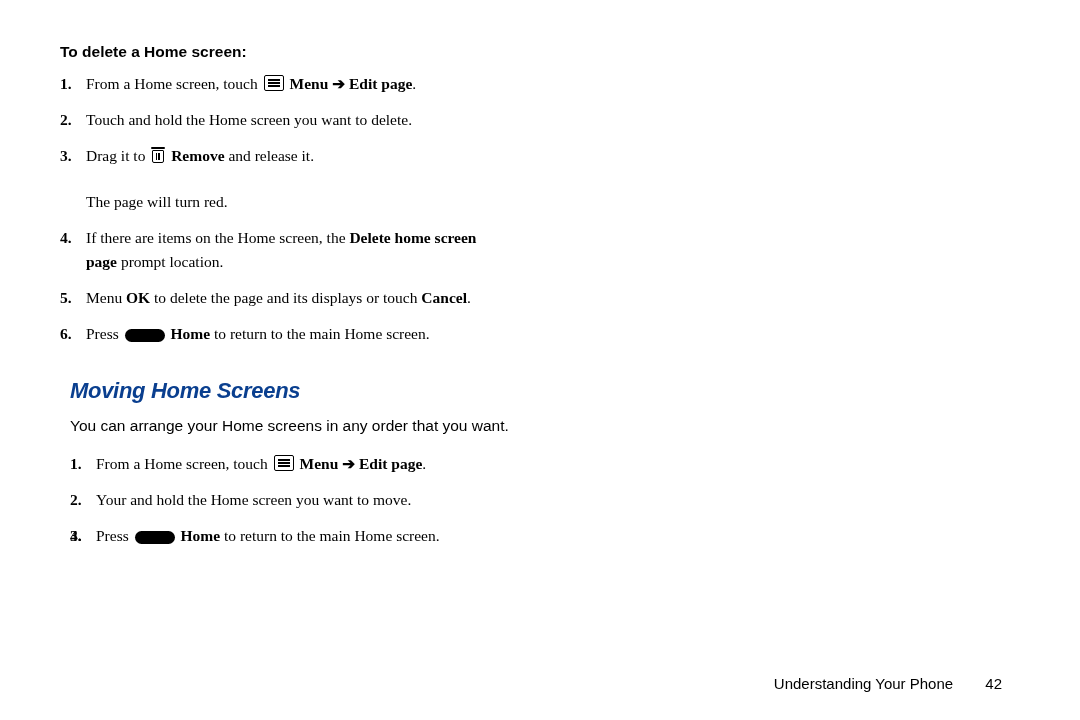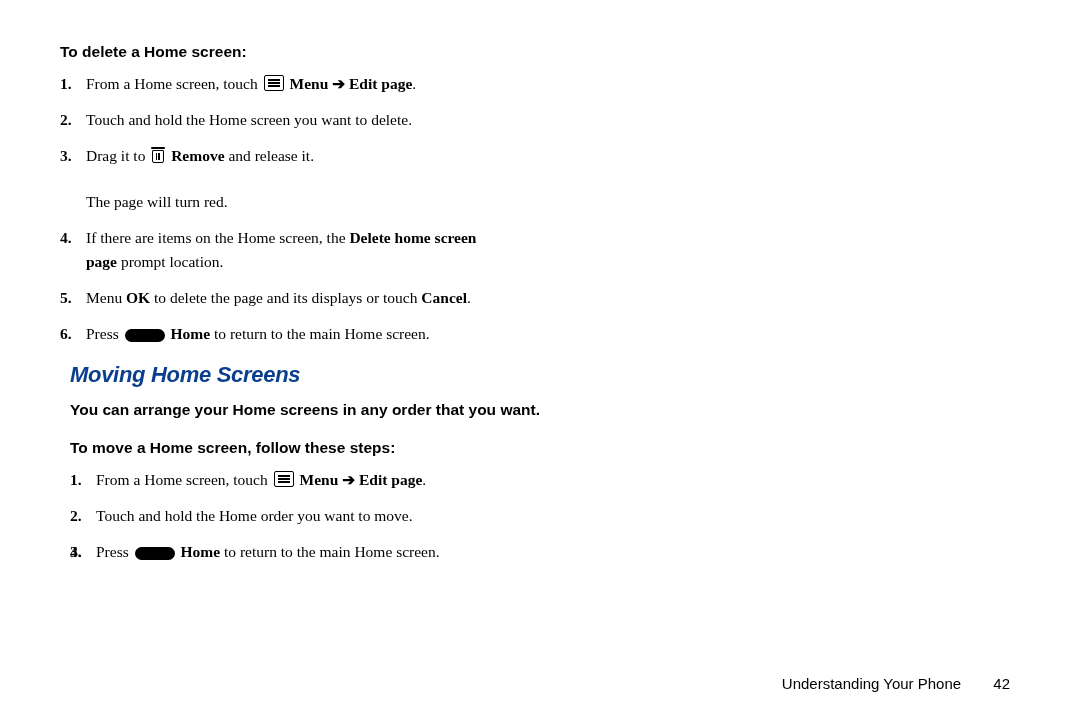--- a/index.html
+++ b/index.html
@@ -27,29 +27,28 @@
   }
   .col-left { padding-right: 30px; }
   .col-right { padding-left: 10px; }
 
   .section-heading {
     color: #0a3f8f;
     font-weight: 800;
     font-style: italic;
     font-size: 22px;
     letter-spacing: -0.3px;
-    margin: 0 0 6px 0;
+    margin: 16px 0 6px 0;
   }
   .subheading {
     font-weight: 700;
     margin: 0 0 8px 0;
   }
   .intro {
     margin: 0 0 14px 0;
-    font-weight: bold;
   }
   ol.steps {
     list-style: none;
     padding: 0;
     margin: 0;
     counter-reset: step;
   }
   ol.steps > li {
     counter-increment: step;
     position: relative;
@@ -111,21 +110,21 @@
   .home-btn-icon {
     width: 40px; height: 13px;
     background: #000;
     border-radius: 7px;
     vertical-align: -3px;
   }
 
   .footer {
     position: absolute;
     bottom: 28px;
-    right: 70px;
+    right: 78px;
     font-size: 15px;
   }
   .footer .pg { margin-left: 28px; }
 
   .continuation {
     margin-top: 22px;
   }
 </style>
 </head>
 <body>
@@ -164,31 +163,30 @@
         <span>Press </span><span class="icon home-btn-icon"></span>
         <span class="b">Home</span><span> to return to the main Home screen.</span>
       </li>
 
     </ol>
   </div>
 
   <div class="col col-right">
     <p class="section-heading">Moving Home Screens</p>
     <p class="intro">You can arrange your Home screens in any order that you want.</p>
-    <p class="subheading">To move a Home screen, follow these steps:</p>
 
     <ol class="steps">
 
       <li>
         <span>From a Home screen, touch </span><span class="icon menu-icon"></span>
         <span class="b">Menu</span><span class="arrow"> ➔ </span><span class="b">Edit page</span><span>.</span>
       </li>
 
       <li>
-        <span>Touch and hold the Home order you want to move.</span>
+        <span>Your and hold the Home screen you want to move.</span>
       </li>
 
       <li>
       </li>
 
       <li>
         <span>Press </span><span class="icon home-btn-icon"></span>
         <span class="b">Home</span><span> to return to the main Home screen.</span>
       </li>
 

